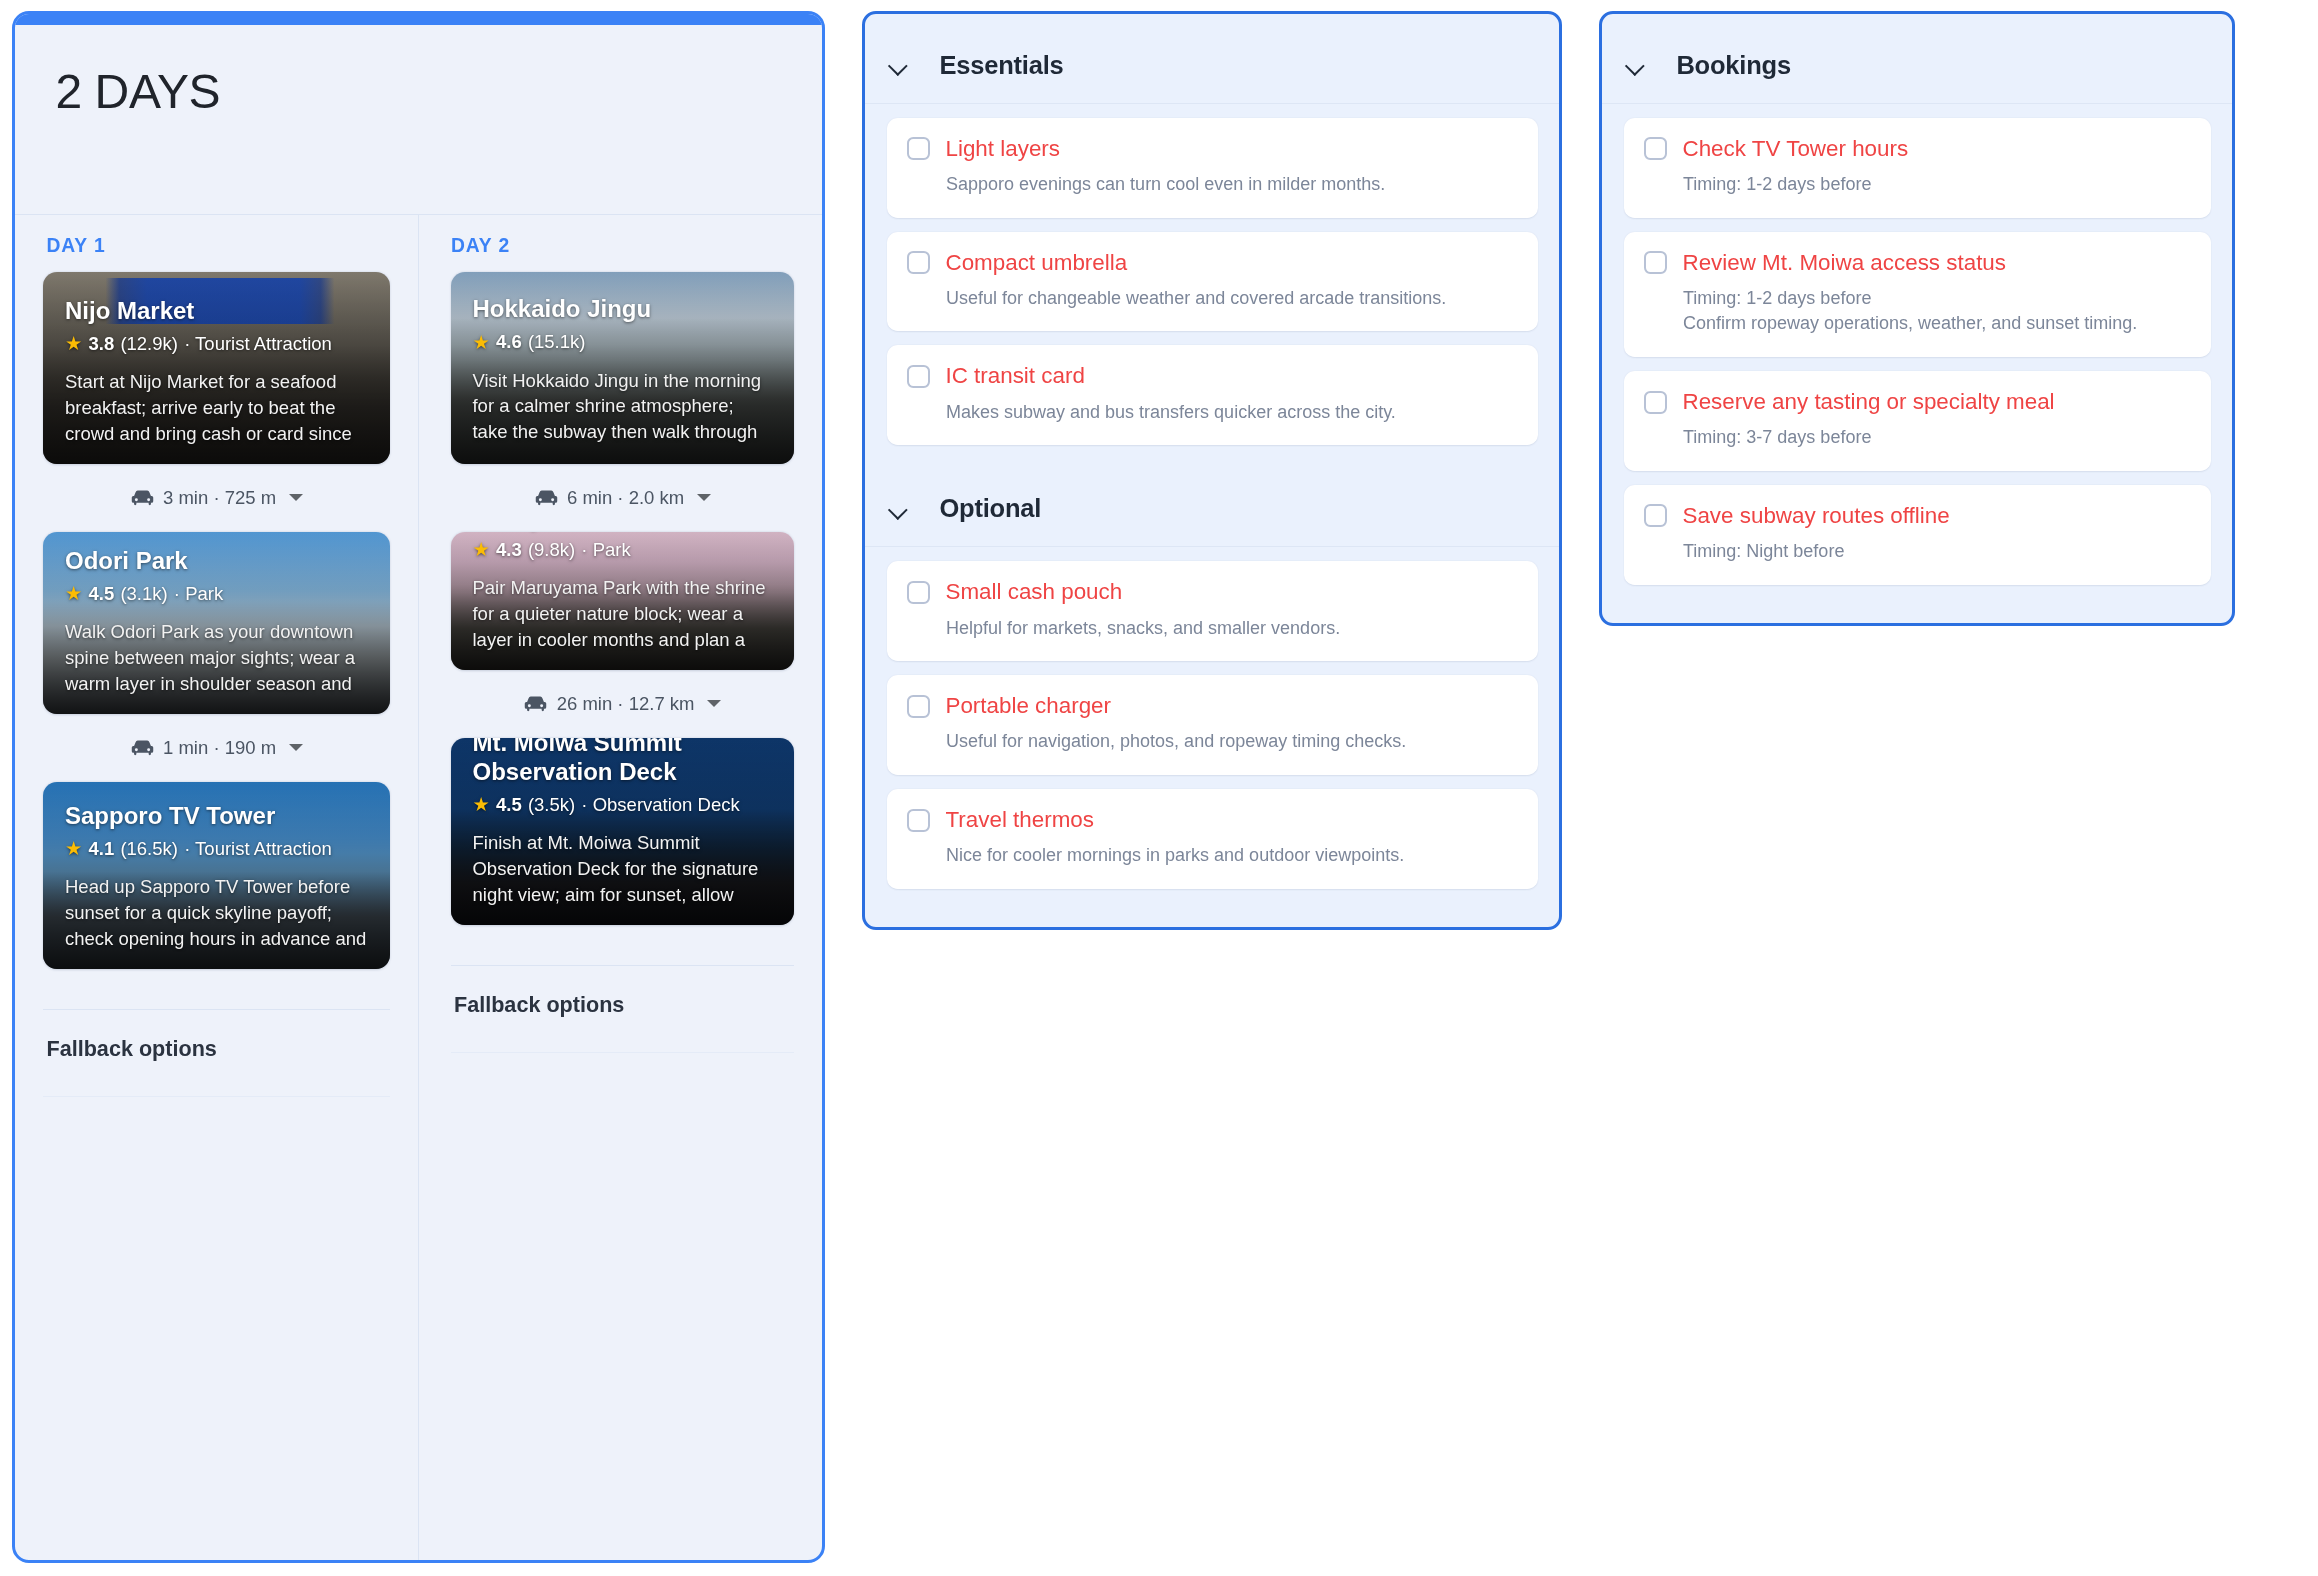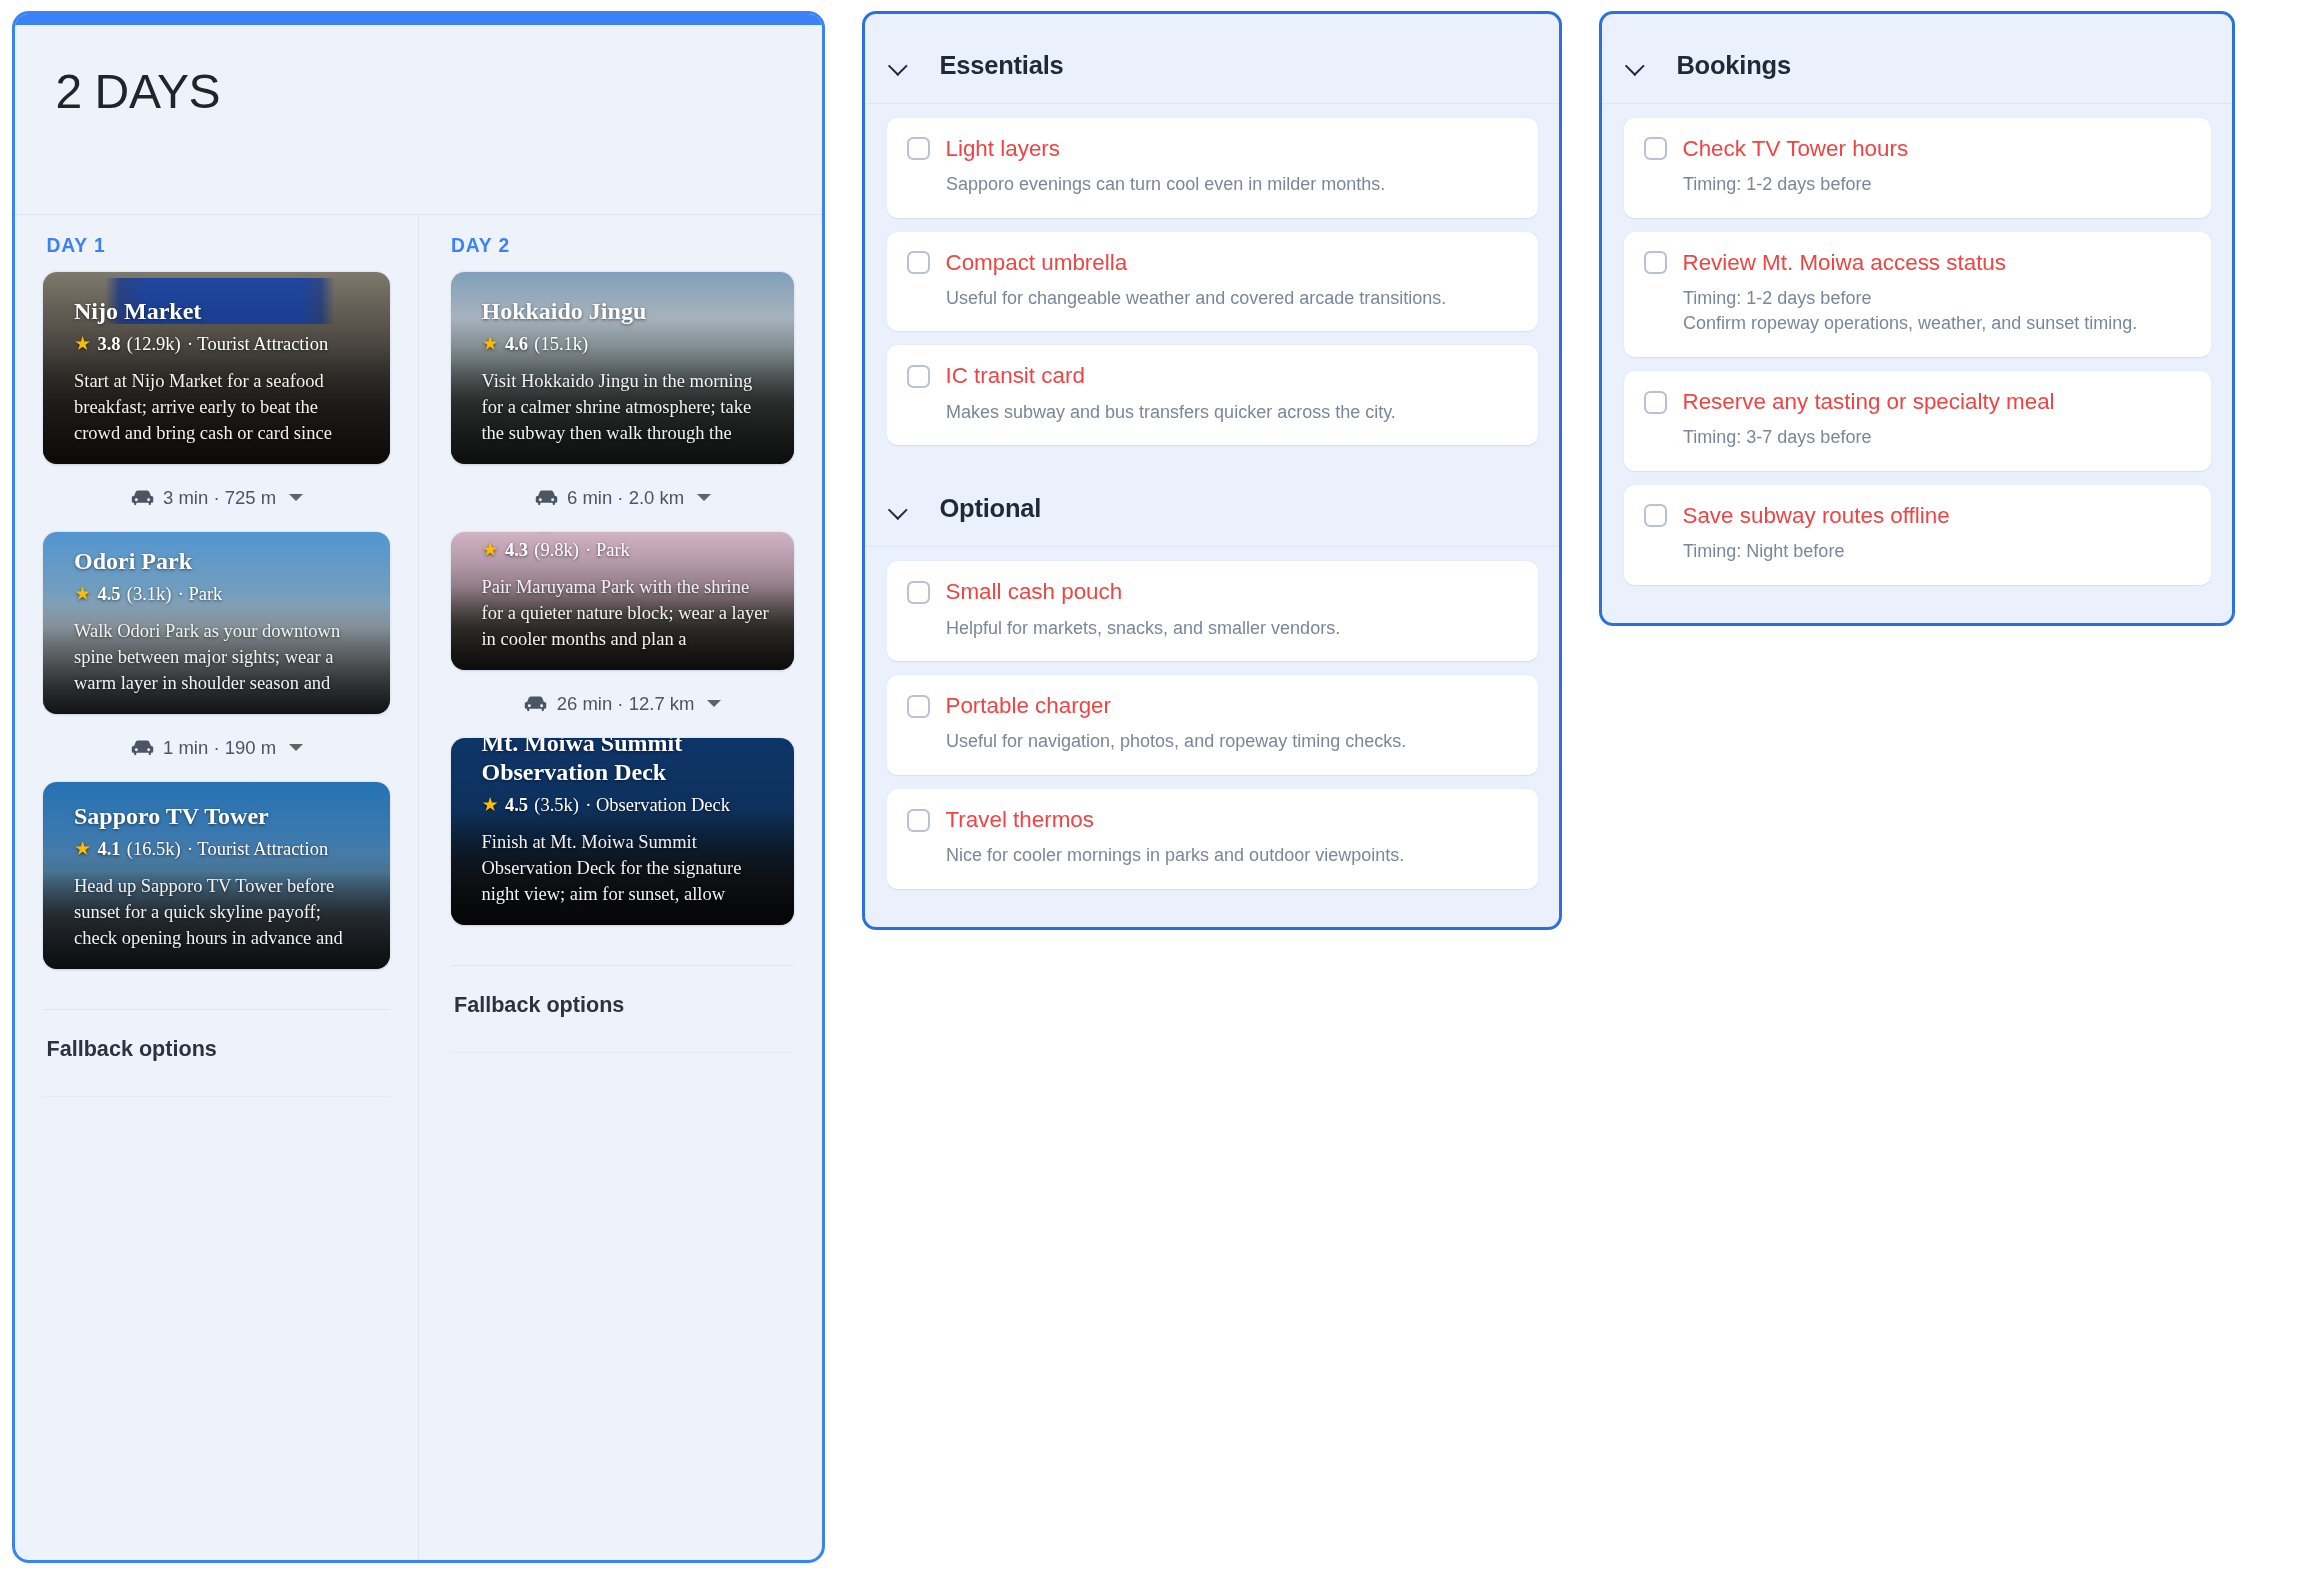--- a/index.html
+++ b/index.html
@@ -97,23 +97,22 @@
     position: absolute;
     inset: 0;
   }
   .place-card .scrim {
     position: absolute;
     inset: 0;
     background: linear-gradient(to bottom, rgba(0,0,0,.10) 0%, rgba(0,0,0,.22) 38%, rgba(0,0,0,.55) 70%, rgba(0,0,0,.72) 100%);
   }
   .place-card .cardtext {
     position: absolute;
-    left: 9px; right: 0; bottom: 0;
+    left: 0; right: 0; bottom: 0;
     padding: 0 21.6px 17px 21.6px;
-    font-family: Liberation Serif, serif;
   }
   .place-name {
     color: #ffffff;
     font-size: 24px;
     font-weight: 700;
     line-height: 1.18;
     text-shadow: 0 0.8px 3.1px rgba(0,0,0,.55);
     margin-bottom: 7.7px;
   }
   .place-rating {

